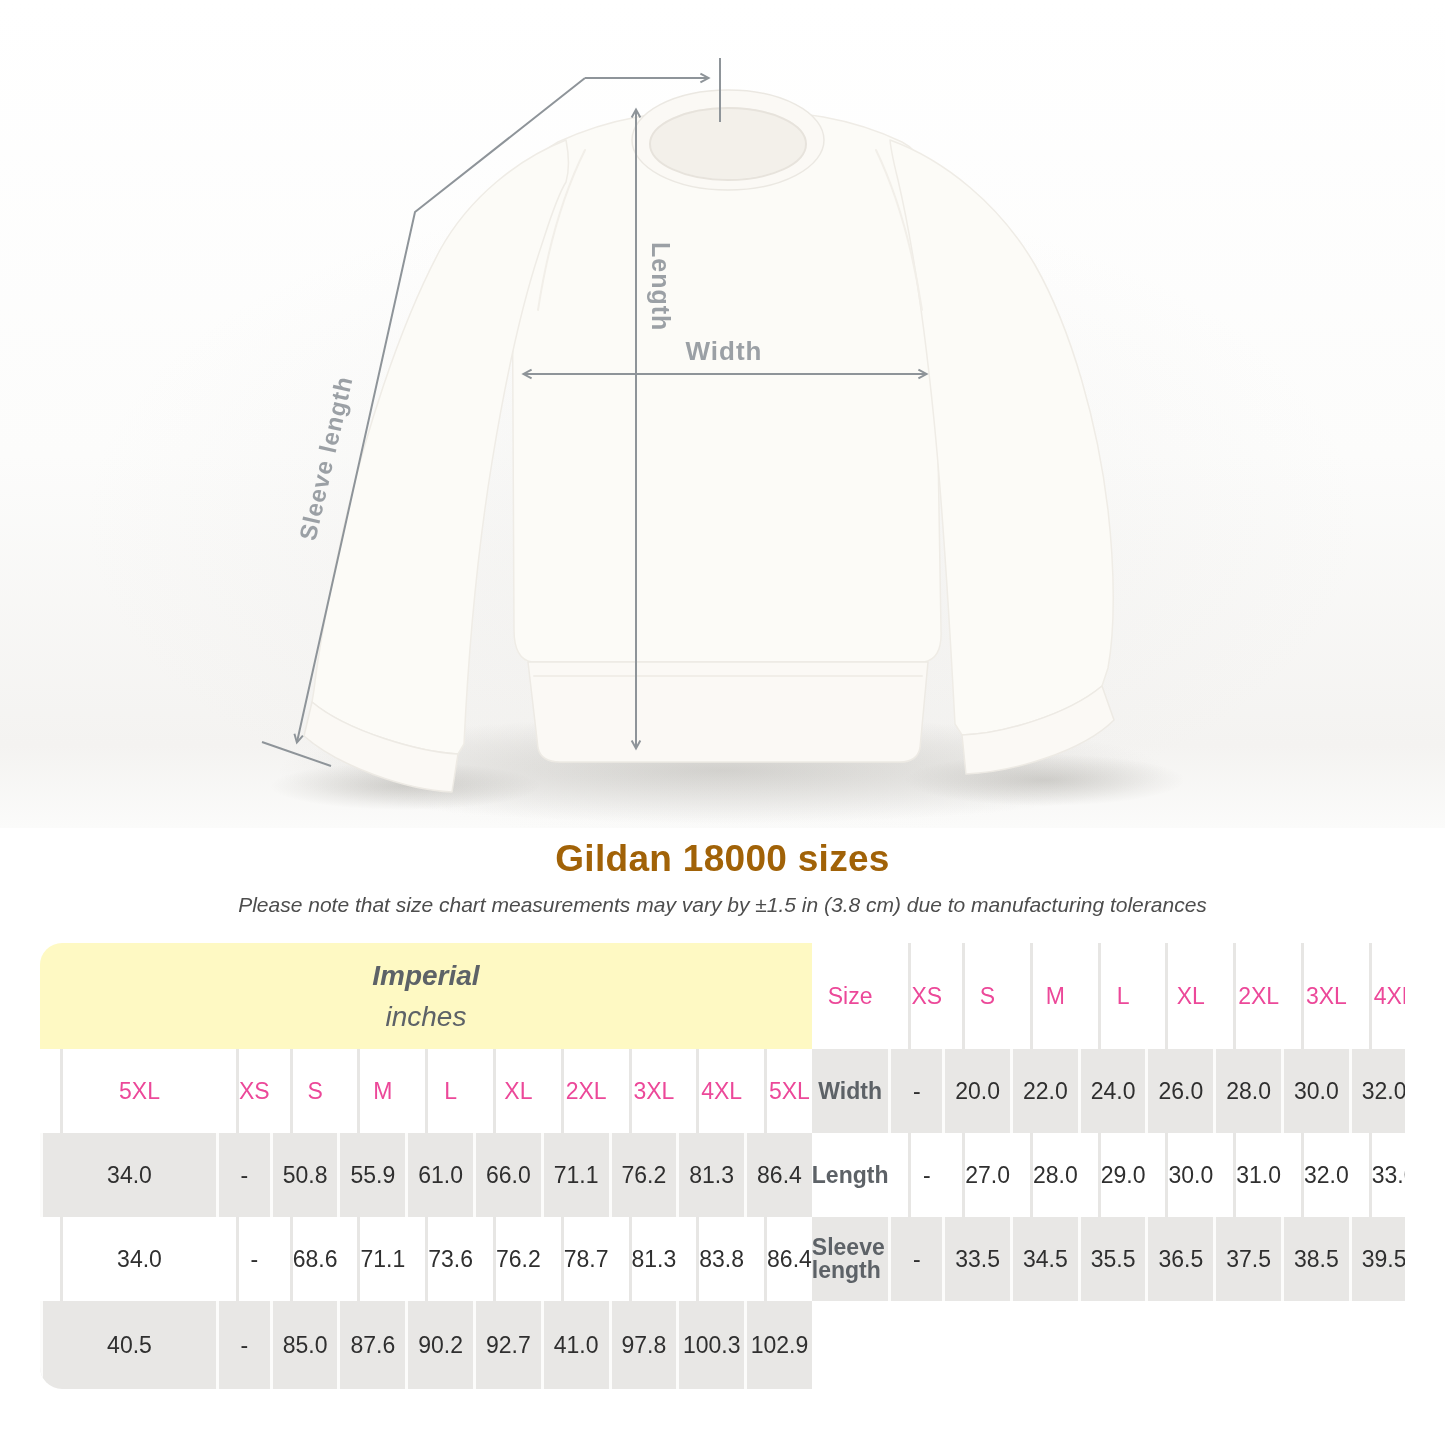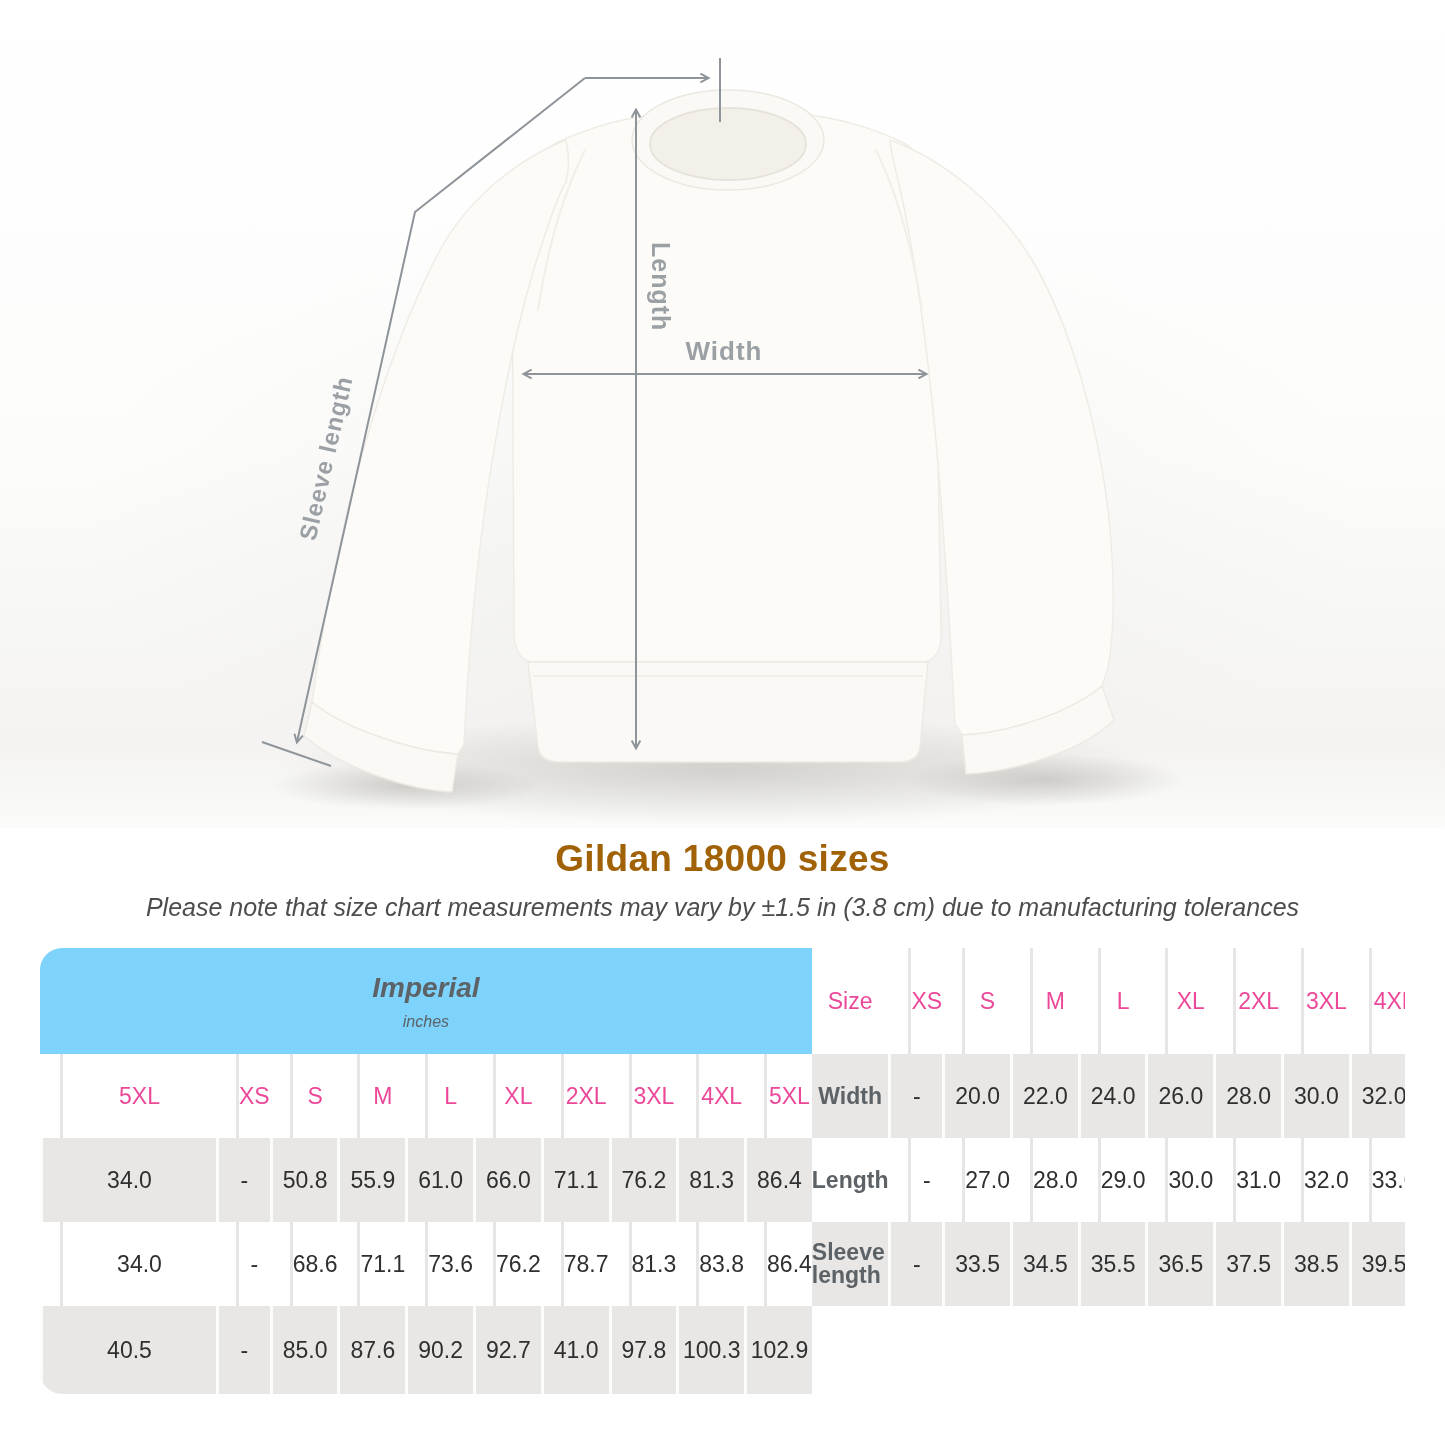--- a/index.html
+++ b/index.html
@@ -3,30 +3,30 @@
 <meta charset="utf-8">
 <style>
   html,body{margin:0;padding:0;background:#fff;}
   body{width:1445px;height:1445px;font-family:"Liberation Sans",sans-serif;overflow:hidden;}
 
   .photo{position:relative;width:1445px;height:828px;background:#fff;}
   .photo svg{display:block;width:100%;height:100%;}
 
   .heading{text-align:center;margin-top:10px;}
   .title{font-size:37px;font-weight:bold;color:#a16207;letter-spacing:.3px;}
-  .note{margin-top:13px;font-size:25px;font-style:italic;color:#4d4d4d;}
+  .note{margin-top:13px;font-size:21px;font-style:italic;color:#4d4d4d;}
 
   .table-wrap{margin:26px 40px 0 40px;border-radius:22px;overflow:hidden;}
   .grid{display:grid;grid-template-columns:176px repeat(18,1fr);
         grid-template-rows:106px 84px 84px 84px 88px;width:100%;}
-  .band{background:#7dd3fc;display:flex;flex-direction:column;align-items:center;justify-content:center;}
+  .band{background:#fef9c3;display:flex;flex-direction:column;align-items:center;justify-content:center;}
   .bl{grid-column:1 / span 10;}
   .bm{grid-column:11 / span 9;}
   .band-title{font-size:28px;font-weight:bold;font-style:italic;color:#5d6267;}
-  .band-unit{margin-top:9px;font-size:16px;font-style:italic;color:#5d6267;}
+  .band-unit{margin-top:9px;font-size:28px;font-style:italic;color:#5d6267;}
 
   .c{display:flex;align-items:center;justify-content:center;font-size:23px;line-height:1;}
   .hd{font-weight:normal;color:#ec4899;background:#fff;}
   .lab{font-weight:bold;color:#5d6267;}
   .val{color:#2f2f2f;}
   .gray{background:#e8e7e5;}
   .white{background:#ffffff;}
   .sw{border-left:3px solid #e7e6e4;margin-left:20px;}
   .sg{border-left:3px solid rgba(255,255,255,.85);}
 </style>

